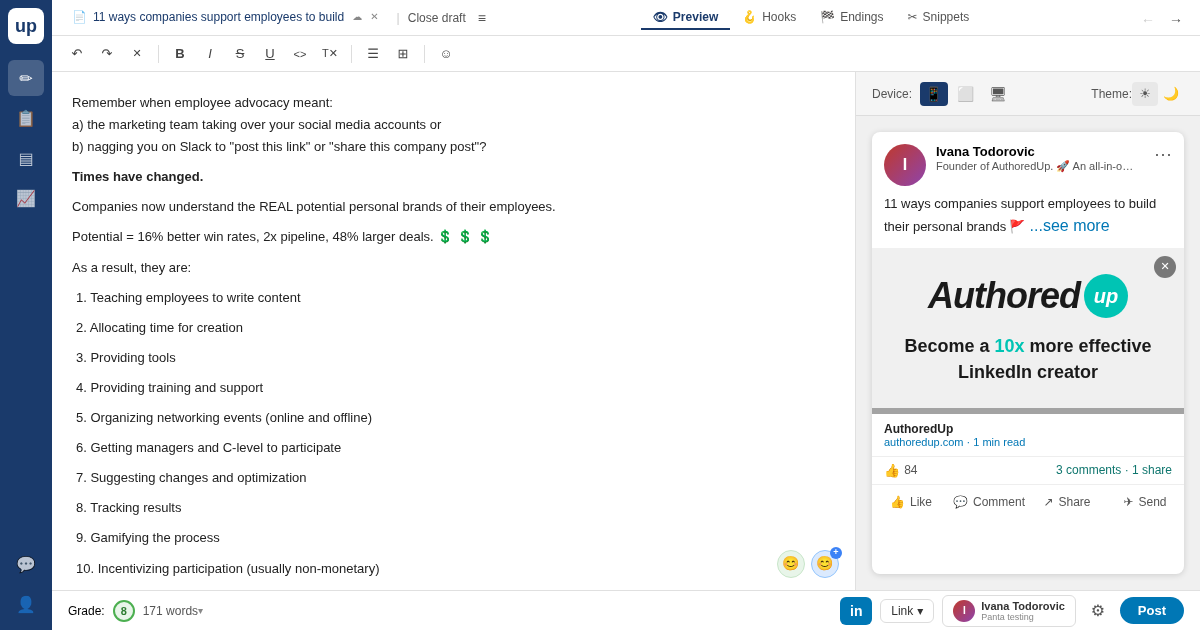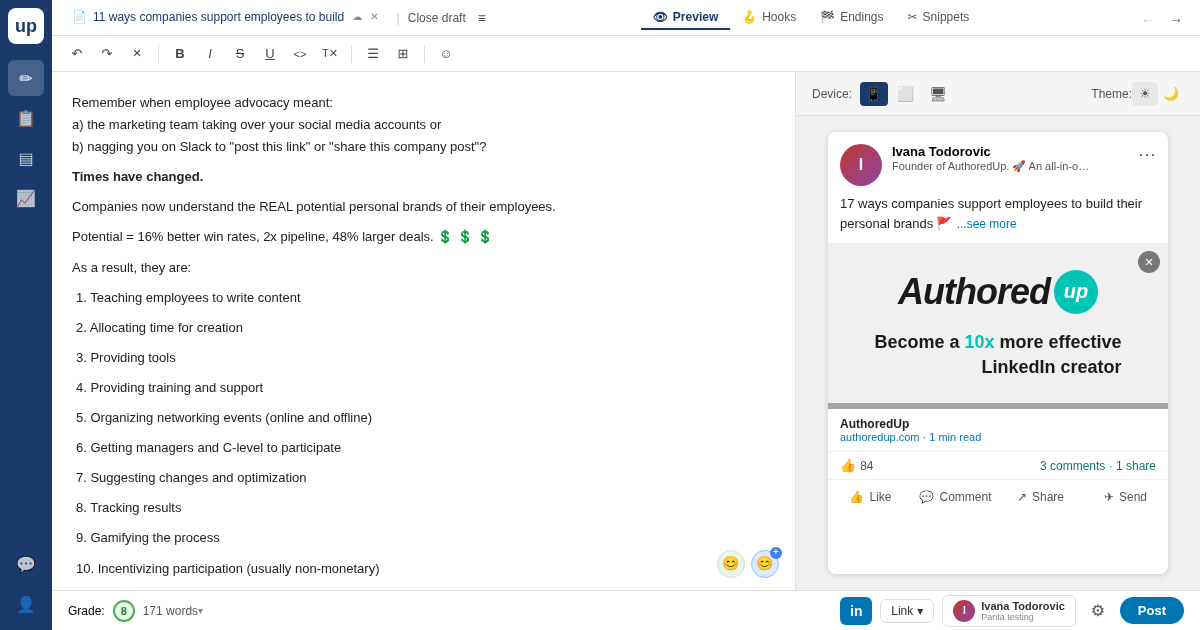--- a/index.html
+++ b/index.html
@@ -150,21 +150,21 @@
       color: #222;
       border-right: 1px solid #e0e0e0;
       position: relative;
     }
     .editor-pane p { margin-bottom: 8px; }
     .editor-pane .bold { font-weight: 700; }
     .editor-pane .list-item { padding-left: 4px; }
 
     
     .preview-pane {
-      width: 404px;
+      width: 344px;
       background: #f0f0f0;
       display: flex;
       flex-direction: column;
       flex-shrink: 0;
     }
     .preview-header {
       height: 44px;
       background: #f5f5f5;
       border-bottom: 1px solid #ddd;
       display: flex;
@@ -237,21 +237,21 @@
       color: #fff;
       font-weight: 700;
       font-size: 16px;
     }
     .li-name { font-weight: 700; font-size: 13px; color: #000; }
     .li-subtitle { font-size: 11px; color: #555; margin-top: 1px; white-space: nowrap; overflow: hidden; text-overflow: ellipsis; max-width: 200px; }
     .li-time { font-size: 11px; color: #888; margin-top: 2px; }
     .li-more { margin-left: auto; color: #555; font-size: 18px; cursor: pointer; }
 
     .li-body { padding: 0 12px 10px; font-size: 13px; line-height: 1.5; color: #222; }
-    .li-see-more { color: #0077b5; cursor: pointer; font-size: 12px; }
+    .li-see-more { color: #0077b5; cursor: pointer; font-size: 16px; }
 
     .li-image-block {
       background: #f0f0f0;
       position: relative;
       padding: 24px 20px 20px;
       display: flex;
       flex-direction: column;
       align-items: center;
       justify-content: center;
       min-height: 160px;
@@ -291,21 +291,21 @@
       height: 44px;
       display: flex;
       align-items: center;
       justify-content: center;
       font-weight: 900;
       font-size: 20px;
       color: #fff;
       font-style: italic;
     }
     .li-cta {
-      text-align: right;
+      text-align: center;
       font-size: 18px;
       font-weight: 700;
       color: #1a1a1a;
       line-height: 1.4;
     }
     .li-cta .highlight { color: #00c4b4; }
 
     .li-source {
       padding: 8px 12px;
       border-top: 6px solid #a3a3a3;
@@ -573,21 +573,21 @@
           <div class="li-header">
             <div class="li-avatar">I</div>
             <div style="flex:1; overflow:hidden;">
               <div class="li-name">Ivana Todorovic</div>
               <div class="li-subtitle">Founder of AuthoredUp. 🚀 An all-in-one Linke...</div>
             </div>
             <div class="li-more">···</div>
           </div>
 
           <div class="li-body">
-            <span>17 ways companies support employees to build their personal brands 🚩</span>
+            <span>11 ways companies support employees to build their personal brands 🚩</span>
             <span class="li-see-more">...see more</span>
           </div>
 
           <div class="li-image-block">
             <div class="li-image-close">✕</div>
             <div class="authored-up-logo">
               <span class="authored-text">Authored</span>
               <div class="up-badge">up</div>
             </div>
             <div class="li-cta">

